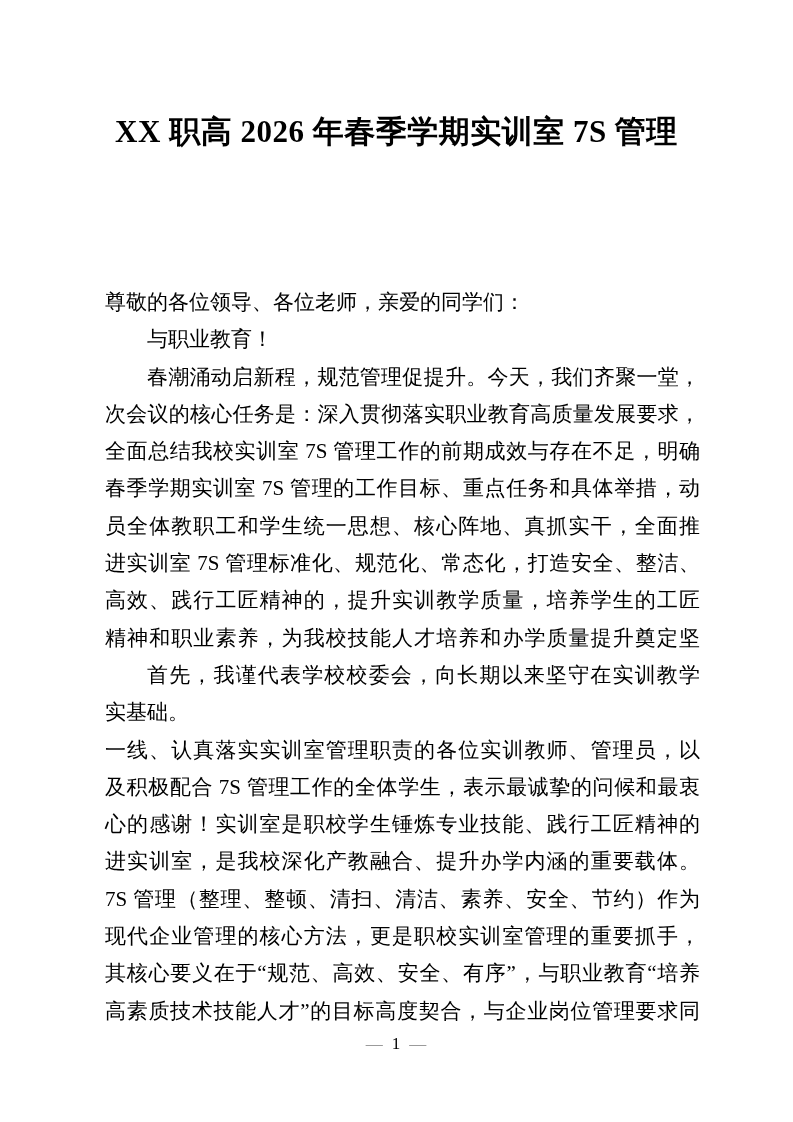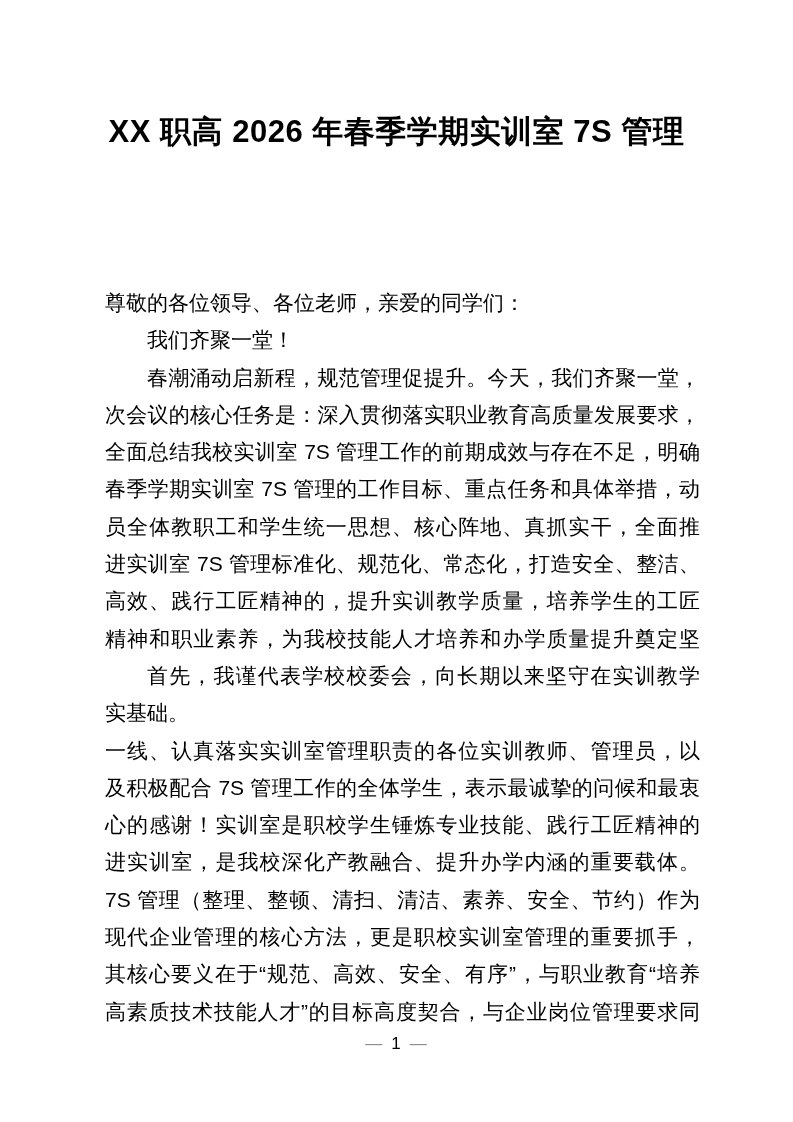--- a/index.html
+++ b/index.html
@@ -6,21 +6,21 @@
     margin: 0;
     padding: 0;
     background: #ffffff;
   }
   .page {
     position: relative;
     width: 793px;
     height: 1122px;
     background: #ffffff;
     color: #000000;
-    font-family: Liberation Sans, sans-serif;
+    font-family: Liberation Serif, serif;
     overflow: hidden;
   }
   .doc-title {
     position: absolute;
     top: 108px;
     left: 0;
     width: 793px;
     margin: 0;
     text-align: center;
     font-size: 31px;
@@ -75,21 +75,21 @@
 <body>
 
 <div class="page">
 
   <h1 class="doc-title">
     <span class="title-line">XX 职高 2026 年春季学期实训室 7S 管理</span>
   </h1>
 
   <div class="doc-body" id="doc-body">
       <div class="line">尊敬的各位领导、各位老师，亲爱的同学们：</div>
-      <div class="line indent">我们齐聚一堂！</div>
+      <div class="line indent">与职业教育！</div>
       <div class="line indent fill">春潮涌动启新程，规范管理促提升。今天，我们齐聚一堂，</div>
       <div class="line fill">次会议的核心任务是：深入贯彻落实职业教育高质量发展要求，</div>
       <div class="line fill">全面总结我校实训室 7S 管理工作的前期成效与存在不足，明确</div>
       <div class="line fill">春季学期实训室 7S 管理的工作目标、重点任务和具体举措，动</div>
       <div class="line fill">员全体教职工和学生统一思想、核心阵地、真抓实干，全面推</div>
       <div class="line fill">进实训室 7S 管理标准化、规范化、常态化，打造安全、整洁、</div>
       <div class="line fill">高效、践行工匠精神的，提升实训教学质量，培养学生的工匠</div>
       <div class="line fill">精神和职业素养，为我校技能人才培养和办学质量提升奠定坚</div>
       <div class="line indent fill">首先，我谨代表学校校委会，向长期以来坚守在实训教学</div>
       <div class="line">实基础。</div>

